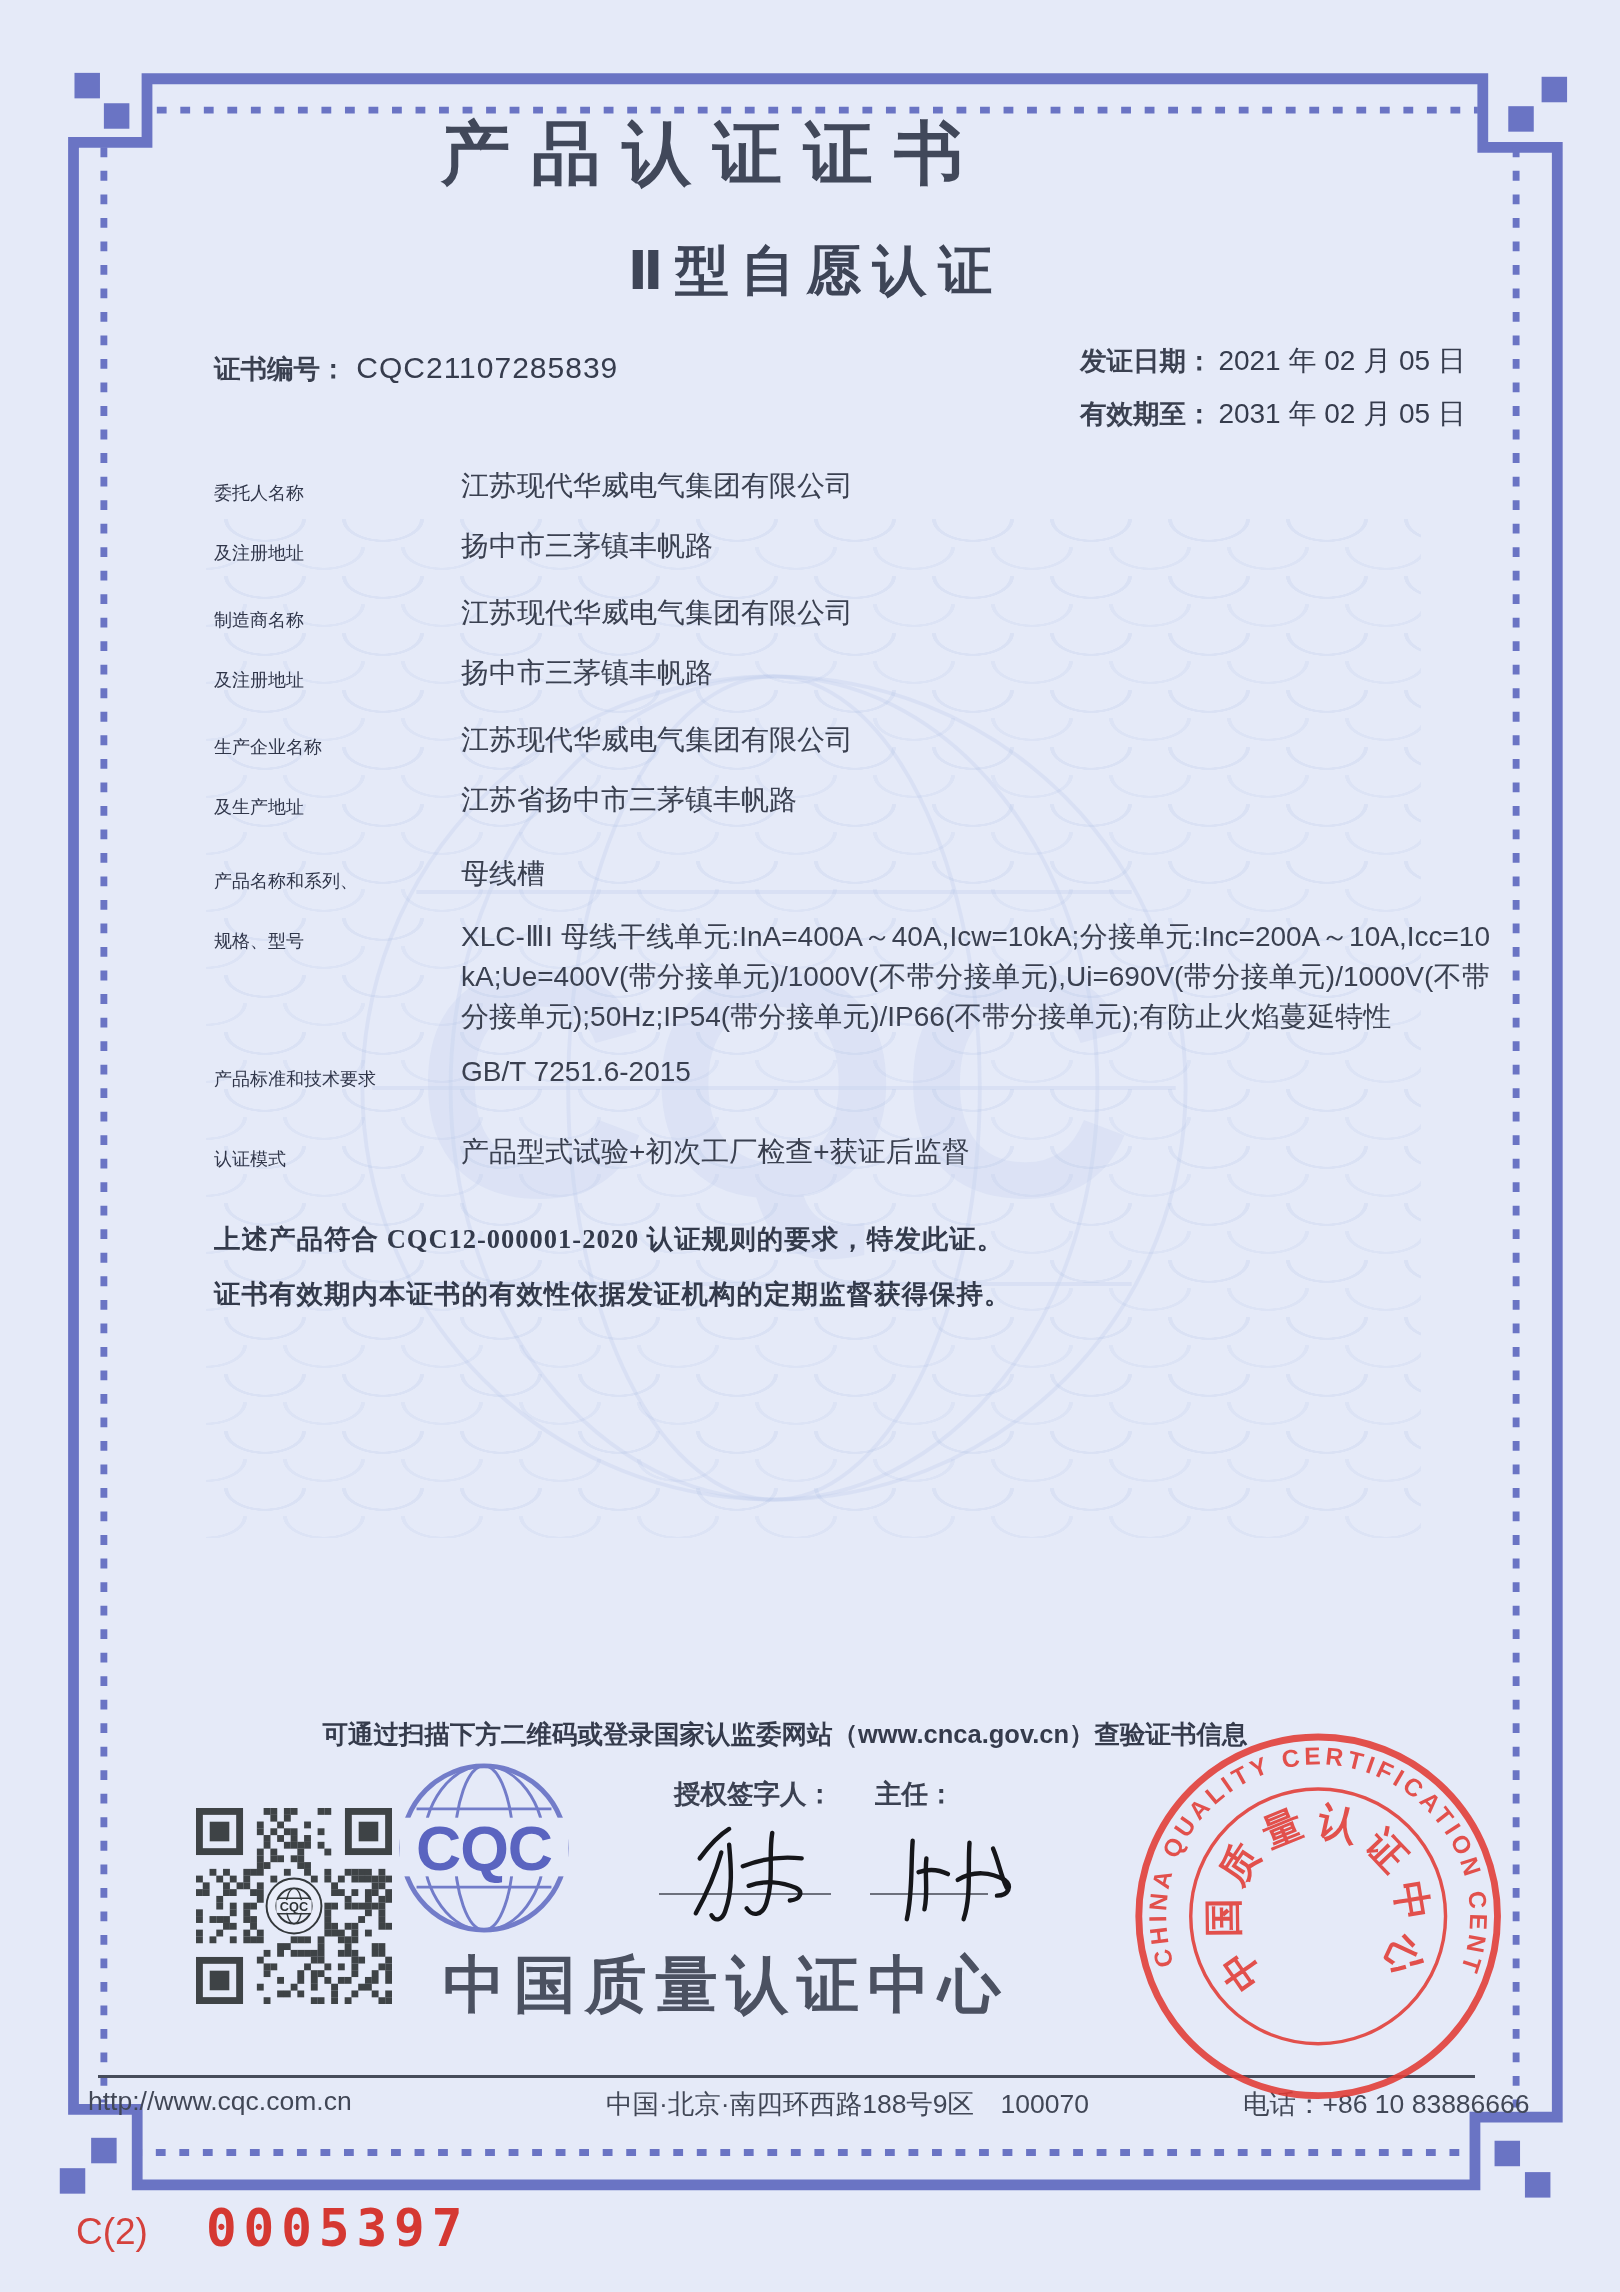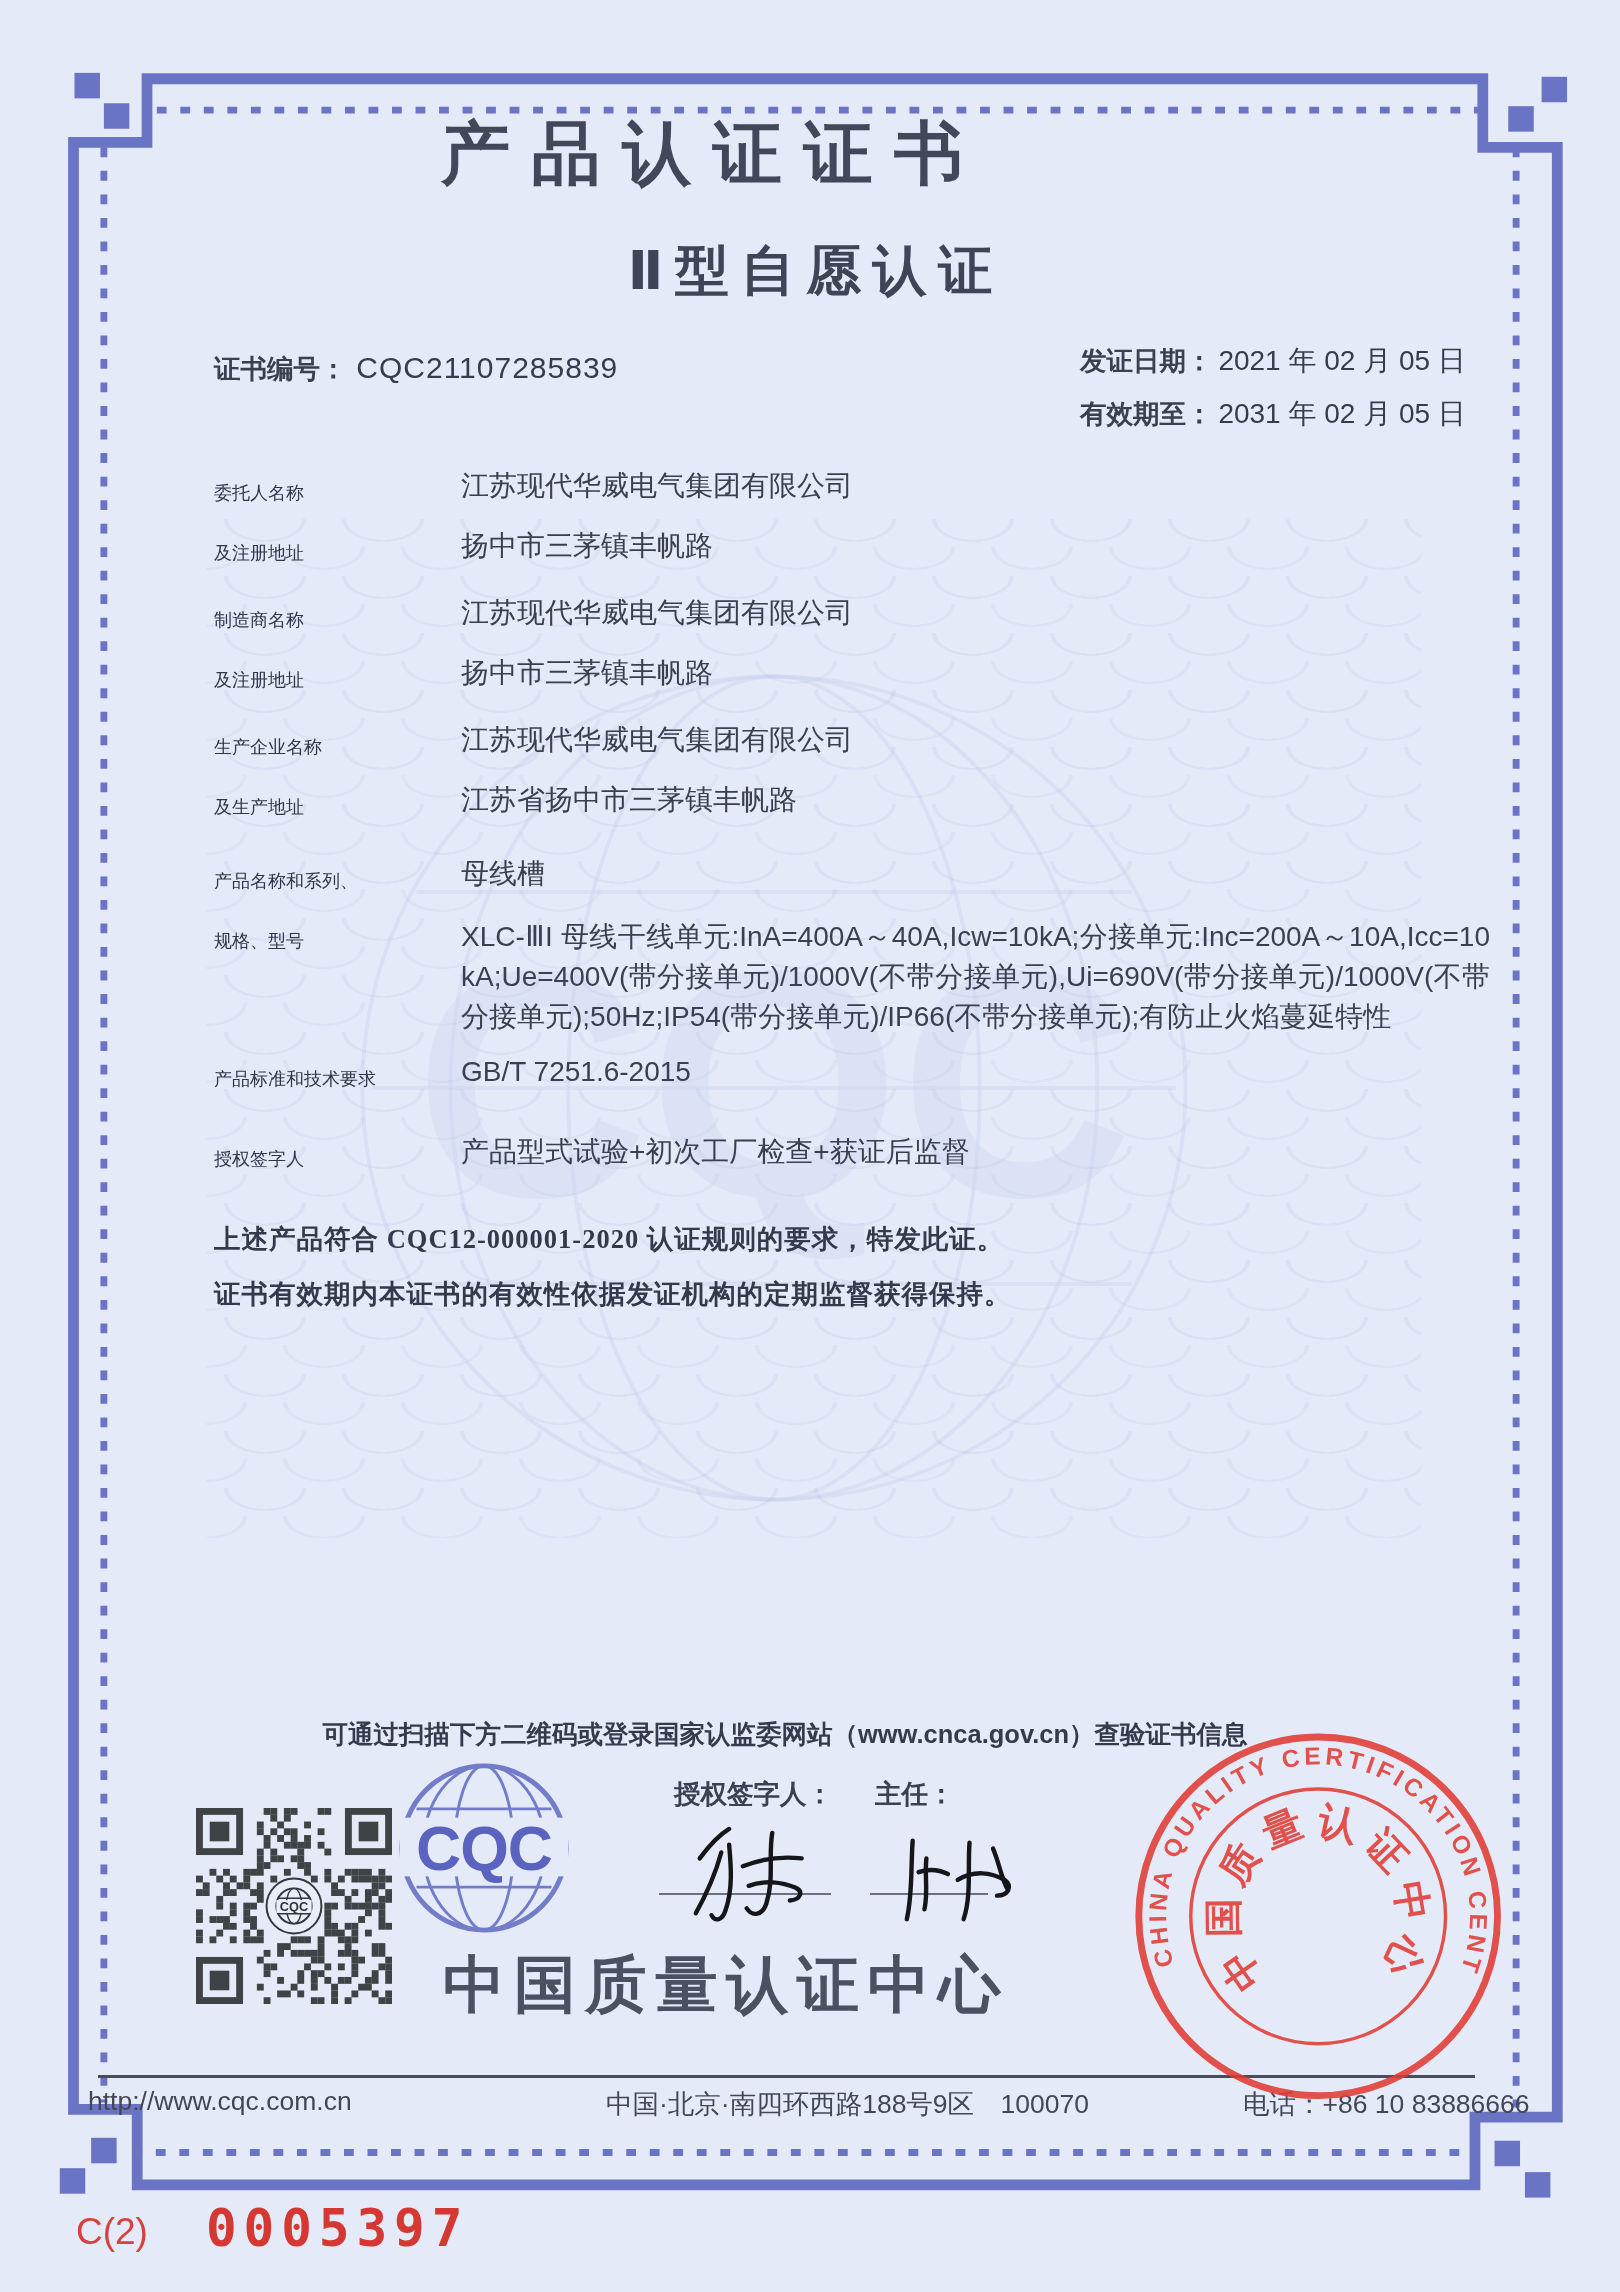--- a/index.html
+++ b/index.html
@@ -153,21 +153,21 @@
     <div class="flabel">
         <div class="lline">产品标准和技术要求</div>
       </div>
     <div class="fvalue">
         <div class="vline">GB/T 7251.6-2015</div>
       </div>
   </div>
 
   <div class="field" style="top:1135px">
     <div class="flabel">
-        <div class="lline">授权签字人</div>
+        <div class="lline">认证模式</div>
       </div>
     <div class="fvalue">
         <div class="vline">产品型式试验+初次工厂检查+获证后监督</div>
       </div>
   </div>
 
   <div class="abs stmt" style="top:1221px">上述产品符合 CQC12-000001-2020 认证规则的要求，特发此证。</div>
   <div class="abs stmt" style="top:1276px">证书有效期内本证书的有效性依据发证机构的定期监督获得保持。</div>
 
   <div class="abs scan-note">可通过扫描下方二维码或登录国家认监委网站（www.cnca.gov.cn）查验证书信息</div>

